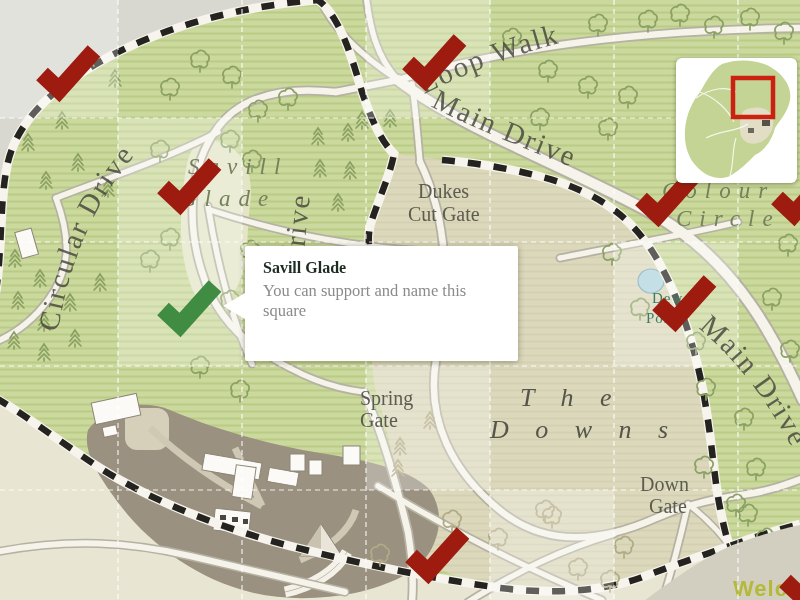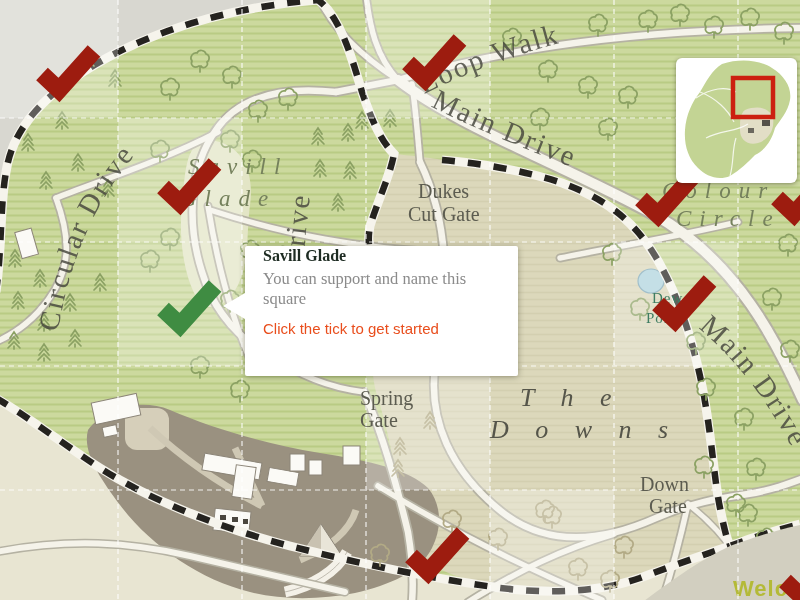--- a/index.html
+++ b/index.html
@@ -19,23 +19,23 @@
   .tg{stroke:#8ba163;} .tb{stroke:#b2aa85;}
   .grid-line{stroke:rgba(255,255,255,.85);stroke-width:1.2;stroke-dasharray:5 4;}
   .tile-hi{fill:rgba(255,255,255,.27);}
 
   
   .minimap{position:absolute;left:676px;top:58px;width:121px;height:125px;background:#fff;
            border-radius:6px;box-shadow:0 1px 4px rgba(40,40,20,.45);}
   .minimap svg{display:block;border-radius:6px;}
 
   
-  .tooltip{position:absolute;left:245px;top:246px;width:273px;height:130px;background:#fff;
+  .tooltip{position:absolute;left:245px;top:246px;width:273px;height:115px;background:#fff;
            border-radius:2px;box-shadow:0 1px 6px rgba(50,50,30,.4);
-           padding:1px 16px 0 18px;box-sizing:border-box;}
+           padding:13px 16px 0 18px;box-sizing:border-box;}
   .tooltip::before{content:"";position:absolute;left:-22px;top:47px;width:0;height:0;
            border-style:solid;border-width:13px 22px 13px 0;
            border-color:transparent #ffffff transparent transparent;}
   .tooltip .tt-title{font-family:"Liberation Serif",serif;font-weight:bold;font-size:16px;
            color:#1d2b22;}
   .tooltip .tt-body{font-family:"Liberation Serif",serif;font-size:16.5px;color:#8b8b8b;
            margin-top:4px;}
   .tooltip .tt-cta{font-family:"Liberation Sans",sans-serif;font-size:15px;color:#e94e1d;
            margin-top:11px;cursor:pointer;}
 </style>
@@ -323,16 +323,15 @@
     <rect x="86" y="62" width="8" height="6" fill="#55524a"></rect>
     <rect x="72" y="70" width="6" height="5" fill="#6b685e"></rect>
     <rect x="57" y="20" width="40" height="39" fill="none" stroke-width="4.5" stroke="#cc2010"></rect>
   </svg>
 </div>
 
 
 <div class="tooltip">
   <div class="tt-title">Savill Glade</div>
   <div class="tt-body">You can support and name this square</div>
-  <div class="tt-cta">Click the tick to get started</div>
 </div>
 
 </div>
 
 </body></html>

